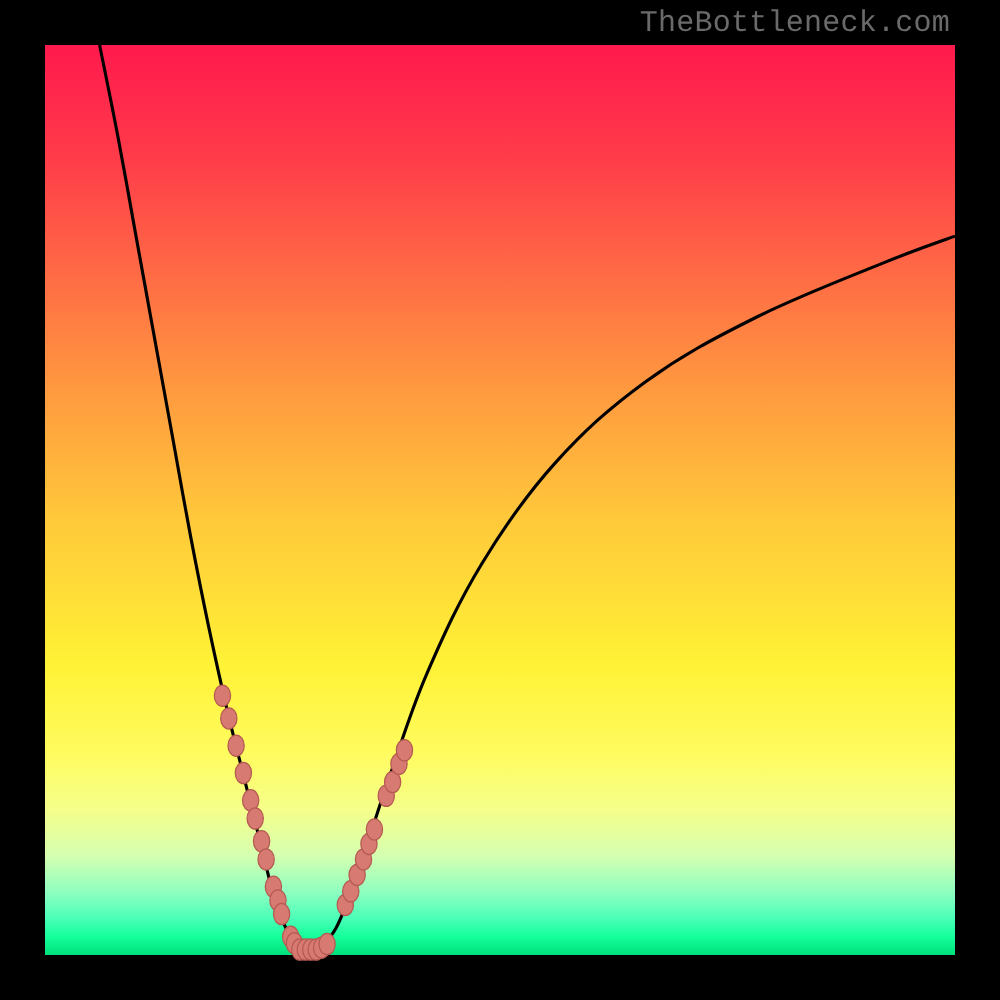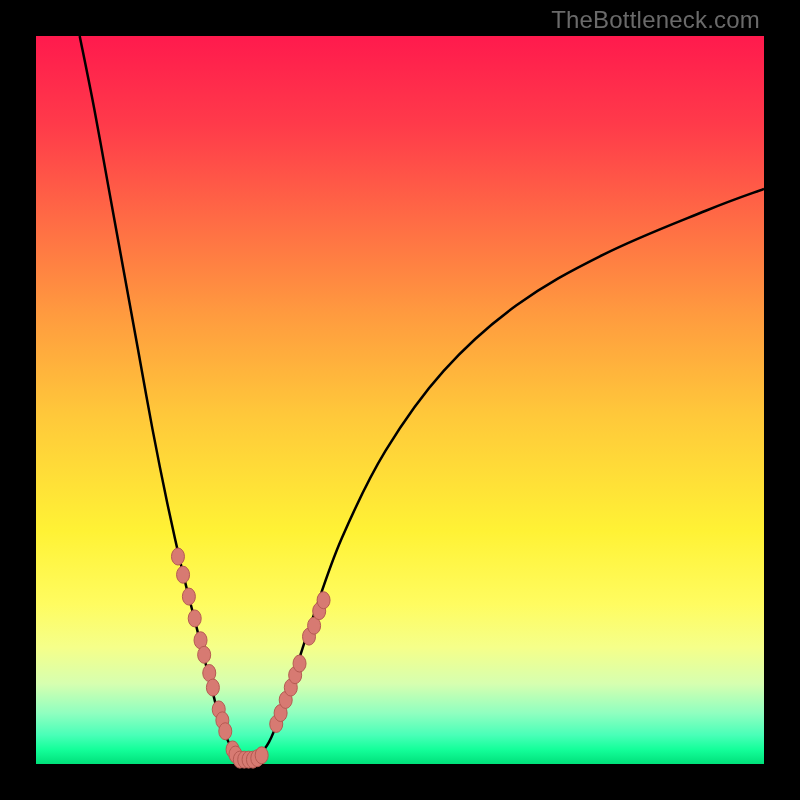--- a/index.html
+++ b/index.html
@@ -29,21 +29,21 @@
       #90ffc0 93%,
       #4affb8 96%,
       #14ff9a 98%,
       #00e07a 100%
     );
   }
   .watermark {
     position: absolute;
     right: 40px;
     top: 6px;
-    font-family: Liberation Sans, sans-serif;
+    font-family: Liberation Mono, monospace;
     font-size: 24px;
     color: #6a6a6a;
     letter-spacing: 0.2px;
   }
   svg.plot {
     position: absolute;
     left: 36px;
     top: 36px;
     width: 728px;
     height: 728px;

